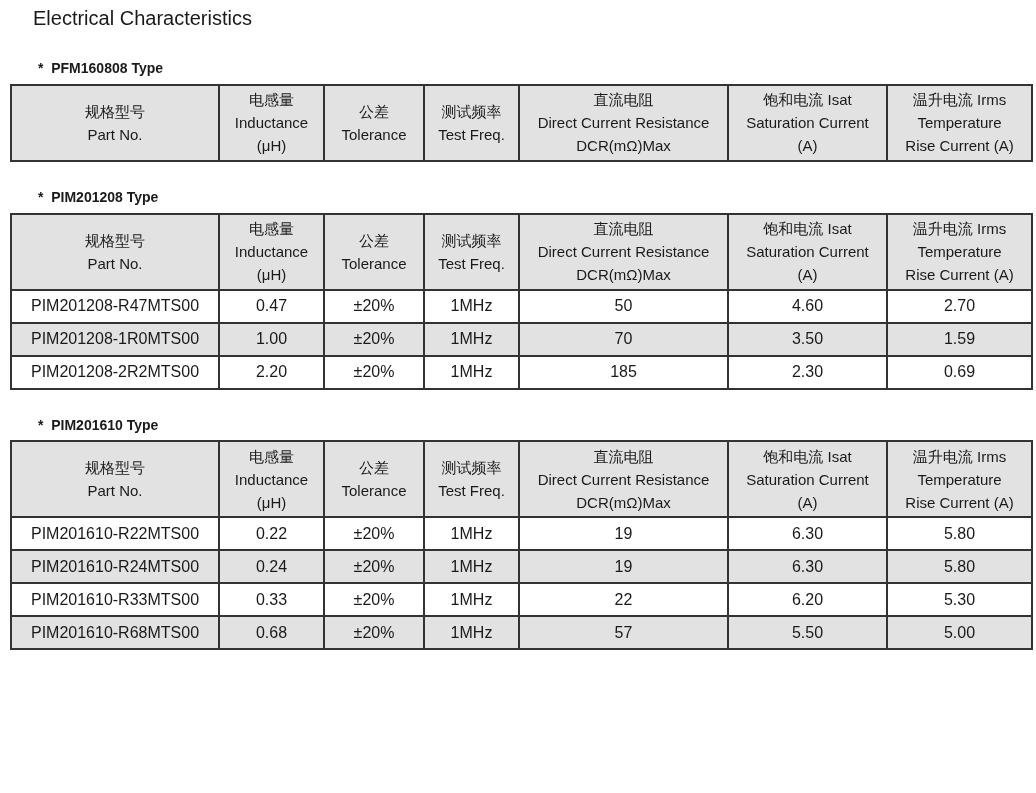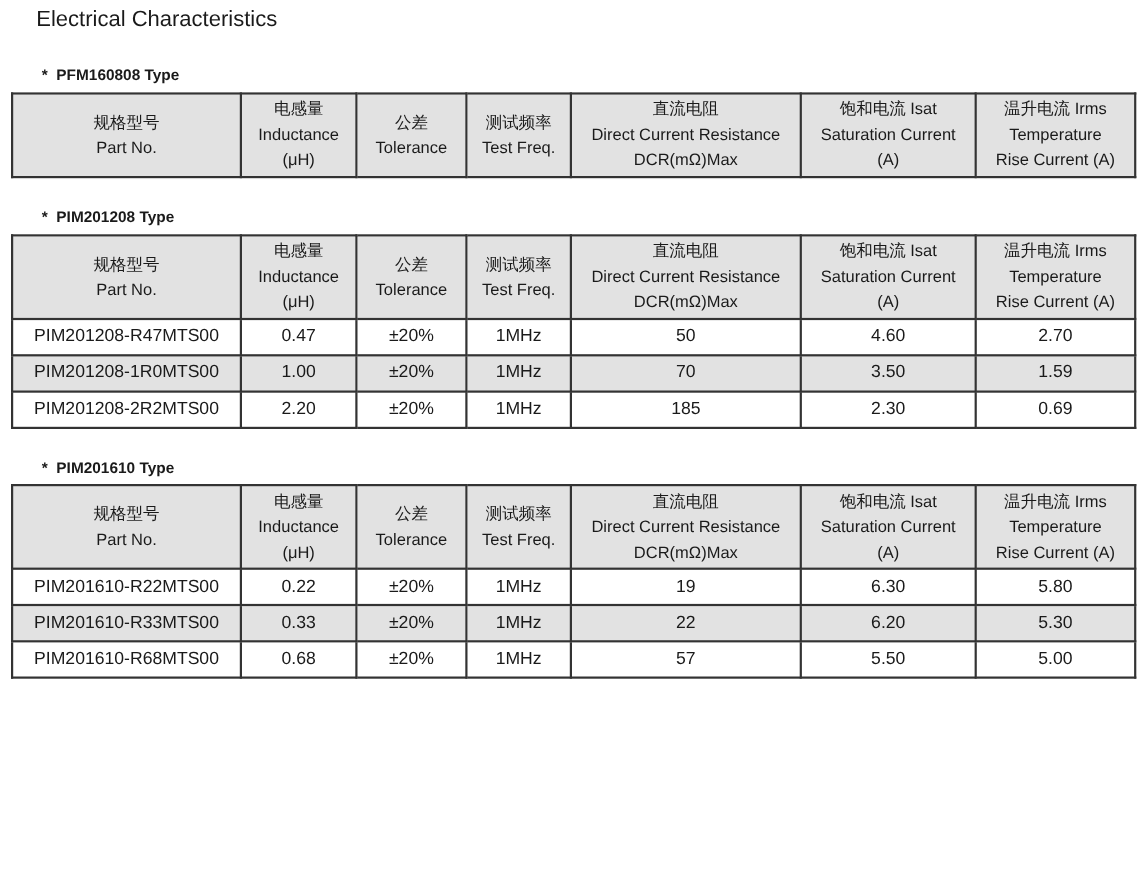--- a/index.html
+++ b/index.html
@@ -265,20 +265,29 @@
         <tr>
           <td>PIM201610-R22MTS00</td>
           <td>0.22</td>
           <td>±20%</td>
           <td>1MHz</td>
           <td>19</td>
           <td>6.30</td>
           <td>5.80</td>
         </tr>
         <tr>
+          <td>PIM201610-R24MTS00</td>
+          <td>0.24</td>
+          <td>±20%</td>
+          <td>1MHz</td>
+          <td>19</td>
+          <td>6.30</td>
+          <td>5.80</td>
+        </tr>
+        <tr>
           <td>PIM201610-R33MTS00</td>
           <td>0.33</td>
           <td>±20%</td>
           <td>1MHz</td>
           <td>22</td>
           <td>6.20</td>
           <td>5.30</td>
         </tr>
         <tr>
           <td>PIM201610-R68MTS00</td>

